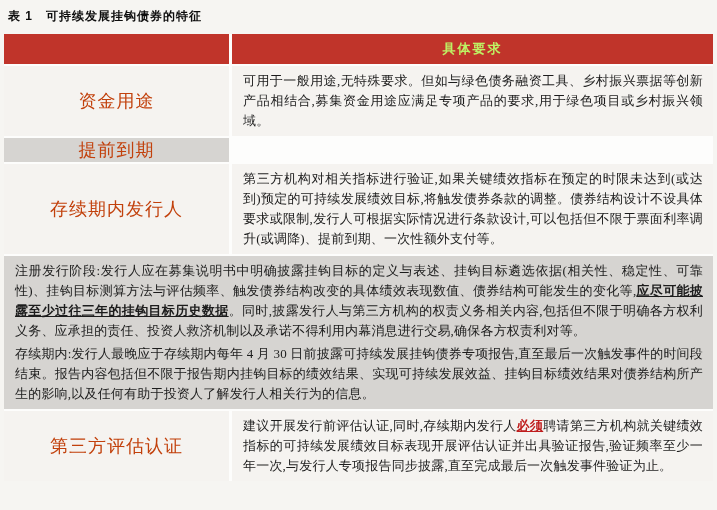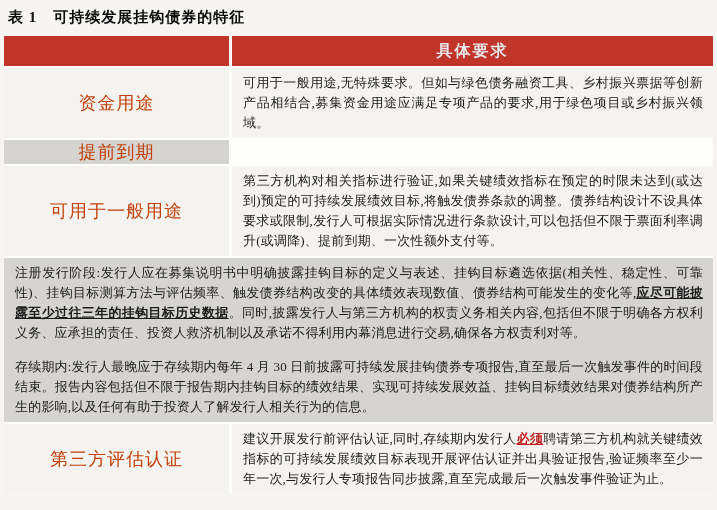--- a/index.html
+++ b/index.html
@@ -5,23 +5,23 @@
   html, body { margin: 0; padding: 0; }
   body {
     width: 717px; height: 510px;
     background: #f6f5f2;
     font-family: "Liberation Serif", "DejaVu Serif", serif;
     color: #1c1c1c;
     overflow: hidden;
   }
   .page { box-sizing: border-box; width: 717px; height: 510px; padding: 5px 4px 0 4px; }
   .doc-title {
-    font-family: Liberation Serif, serif;
+    font-family: Liberation Sans, sans-serif;
     font-weight: bold;
-    font-size: 15px;
+    font-size: 12px;
     color: #0d0d0d;
     padding: 3px 4px 9px 4px;
     letter-spacing: 1px;
   }
   .slb-table { display: flex; flex-direction: column; gap: 2px; background: #fdfdfc; }
   .t-row { display: flex; gap: 3px; }
   .cell-label {
     width: 225px; flex: 0 0 225px;
     display: flex; align-items: center; justify-content: center;
     font-size: 18px; letter-spacing: 1px; color: #c2410c;
@@ -31,31 +31,31 @@
     padding: 5px 10px 5px 11px;
     font-size: 13px;
     line-height: 20px;
     text-align: justify;
     letter-spacing: 0.2px;
   }
   .t-row.header-row { height: 30px; }
   .header-row .cell-label, .header-row .cell-content { background: var(--header-bg); }
   .header-row .cell-content {
     display: flex; align-items: center; justify-content: center;
-    color: #e5e5e5;
+    color: #bef264;
     font-family: "Liberation Sans", "DejaVu Sans", sans-serif;
     font-weight: bold;
-    font-size: 16px;
+    font-size: 13px;
     letter-spacing: 2px;
     padding: 10px;
   }
   .t-row.light .cell-label, .t-row.light .cell-content { background: var(--row-light); }
   .t-row.dark  .cell-label, .t-row.dark  .cell-content { background: var(--row-dark); }
   .cell-content p { margin: 0; }
-  .cell-content p + p { margin-top: 14px; }
+  .cell-content p + p { margin-top: 3px; }
   .seg-b { font-weight: bold; }
   .seg-u { text-decoration: underline; }
   .seg-red { color: var(--accent-red); }
 </style>
 </head>
 <body>
 
 <div class="page">
   <div class="doc-title">表 1　可持续发展挂钩债券的特征</div>
 
@@ -68,21 +68,21 @@
         <div class="t-row light">
           <div class="cell-label">资金用途</div>
           <div class="cell-content">
             <p><span>可用于一般用途,无特殊要求。但如与绿色债务融资工具、乡村振兴票据等创新产品相结合,募集资金用途应满足专项产品的要求,用于绿色项目或乡村振兴领域。</span></p>
           </div>
         </div>
         <div class="t-row dark">
           <div class="cell-label">提前到期</div>
         </div>
         <div class="t-row light">
-          <div class="cell-label">可用于一般用途</div>
+          <div class="cell-label">存续期内发行人</div>
           <div class="cell-content">
             <p><span>第三方机构对相关指标进行验证,如果关键绩效指标在预定的时限未达到(或达到)预定的可持续发展绩效目标,将触发债券条款的调整。债券结构设计不设具体要求或限制,发行人可根据实际情况进行条款设计,可以包括但不限于票面利率调升(或调降)、提前到期、一次性额外支付等。</span></p>
           </div>
         </div>
         <div class="t-row dark">
           <div class="cell-content">
             <p><span>注册发行阶段:发行人应在募集说明书中明确披露挂钩目标的定义与表述、挂钩目标遴选依据(相关性、稳定性、可靠性)、挂钩目标测算方法与评估频率、触发债券结构改变的具体绩效表现数值、债券结构可能发生的变化等,</span><span class="seg-b seg-u">应尽可能披露至少过往三年的挂钩目标历史数据</span><span>。同时,披露发行人与第三方机构的权责义务相关内容,包括但不限于明确各方权利义务、应承担的责任、投资人救济机制以及承诺不得利用内幕消息进行交易,确保各方权责利对等。</span></p>
             <p><span>存续期内:发行人最晚应于存续期内每年 4 月 30 日前披露可持续发展挂钩债券专项报告,直至最后一次触发事件的时间段结束。报告内容包括但不限于报告期内挂钩目标的绩效结果、实现可持续发展效益、挂钩目标绩效结果对债券结构所产生的影响,以及任何有助于投资人了解发行人相关行为的信息。</span></p>
           </div>
         </div>

